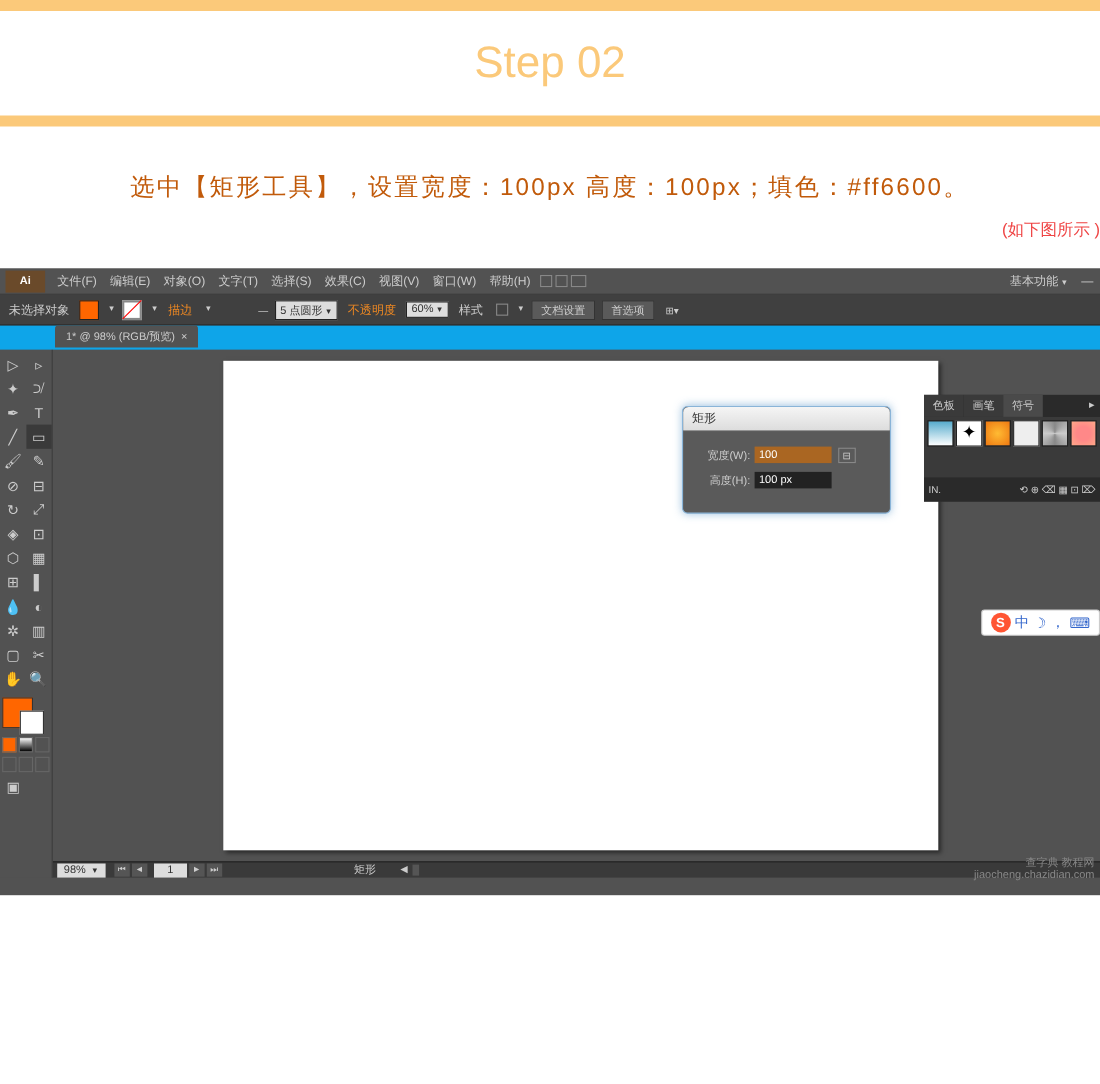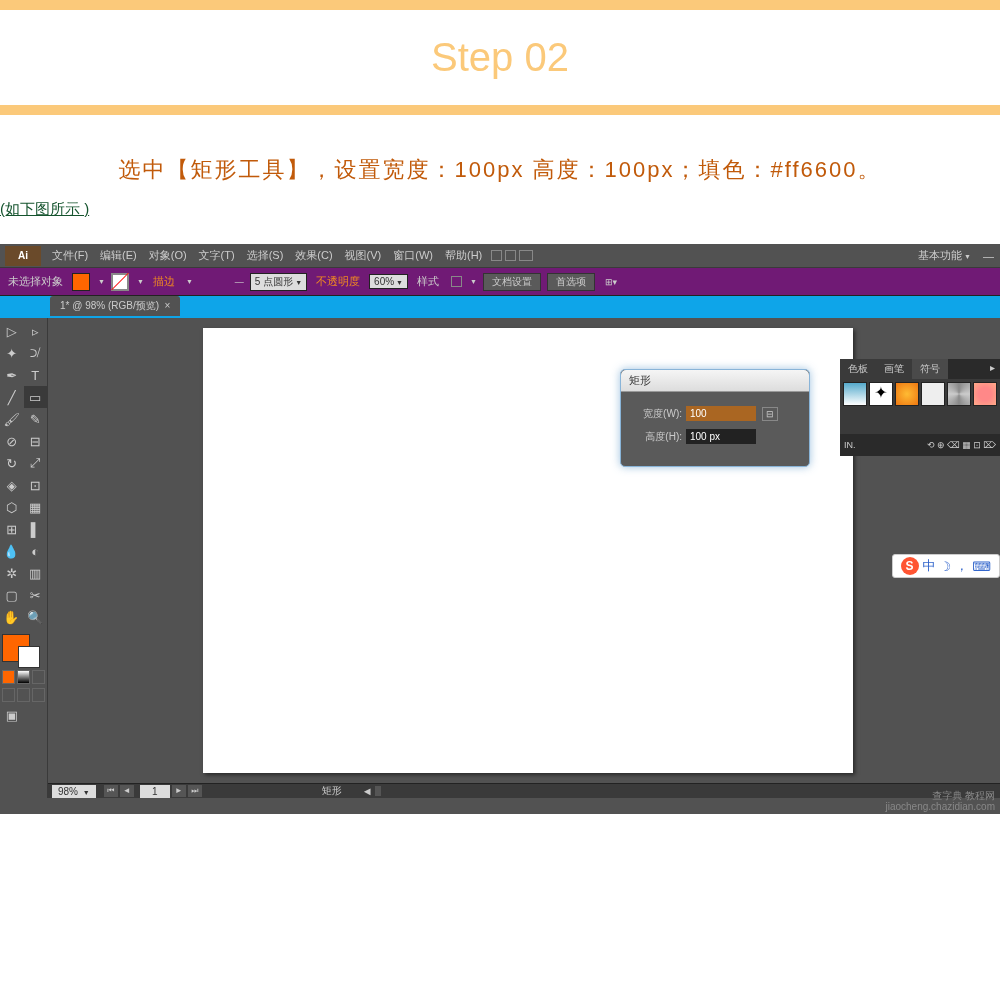--- a/index.html
+++ b/index.html
@@ -1,27 +1,27 @@
 <!DOCTYPE html>
 <html><head>
 <meta charset="utf-8">
 <style>
 * { box-sizing: border-box; margin: 0; padding: 0; }
 body { font-family: "Microsoft YaHei", Arial, sans-serif; background: #fff; width: 1000px; }
 .bar { height: 10px; background: #fbc97a; width: 100%; }
 .step-title { text-align: center; font-size: 40px; color: #fbc97a; padding: 25px 0; font-family: "Century Gothic", sans-serif; }
 .instruction { text-align: center; font-size: 22px; color: #c15a0a; padding: 40px 20px 15px; letter-spacing: 2px; }
-.sub-instruction { text-align: left; font-size: 15px; color: #14532d; padding-bottom: 25px; text-decoration: underline; }
+.sub-instruction { text-align: right; font-size: 15px; color: #ef4444; padding-bottom: 25px; }
 .ai-window { background: #525252; width: 100%; height: 570px; position: relative; color: #ccc; font-size: 11px; overflow: hidden; }
 .ai-menubar { background: #525252; height: 24px; display: flex; align-items: center; border-bottom: 1px solid #3a3a3a; }
 .ai-logo { width: 36px; height: 20px; background: #6a4a2a; margin: 2px 5px; display: flex; justify-content: center; align-items: center; color: #fff; font-size: 10px; font-weight: bold; }
 .menu-item { padding: 0 6px; cursor: default; }
 .menu-right { margin-left: auto; display: flex; align-items: center; }
 .menu-right-item { padding: 0 6px; }
-.control-bar { background: #701a75; height: 28px; display: flex; align-items: center; border-bottom: 1px solid #222; padding: 0 5px; gap: 6px; }
+.control-bar { background: #404040; height: 28px; display: flex; align-items: center; border-bottom: 1px solid #222; padding: 0 5px; gap: 6px; }
 .ctrl-label { padding: 0 3px; }
 .swatch { width: 18px; height: 18px; background: #ff6600; border: 1px solid #222; }
 .stroke-swatch { width: 18px; height: 18px; background: #fff; border: 2px solid #888; position: relative; }
 .stroke-swatch::after { content: ''; position: absolute; width: 24px; height: 1px; background: red; top: 6px; left: -5px; transform: rotate(-45deg); }
 .ctrl-orange { color: #ee8822; }
 .ctrl-field { background: #ddd; color: #333; border: 1px solid #222; padding: 1px 4px; font-size: 10px; }
 .ctrl-btn { background: #5a5a5a; border: 1px solid #333; padding: 1px 8px; font-size: 10px; }
 .tab-bar { background: #0ea5e9; height: 22px; display: flex; align-items: flex-start; padding-left: 50px; }
 .doc-tab { background: #525252; padding: 3px 10px; font-size: 10px; border-top-left-radius: 3px; border-top-right-radius: 3px; }
 .work-area { display: flex; height: 480px; }
@@ -53,21 +53,21 @@
 .dialog-btn { background: linear-gradient(#888, #666); border: 1px solid #333; color: #eee; padding: 2px 16px; font-size: 10px; border-radius: 3px; }
 .right-panel { position: absolute; right: 0; top: 115px; width: 160px; background: #3a3a3a; }
 .panel-tabs { display: flex; background: #2a2a2a; font-size: 10px; }
 .ptab { padding: 3px 8px; background: #3a3a3a; }
 .ptab.active { background: #4a4a4a; }
 .panel-body { height: 55px; padding: 3px; display: flex; gap: 2px; }
 .swatch-item { width: 24px; height: 24px; border: 1px solid #222; }
 .panel-footer { height: 22px; background: #2a2a2a; padding: 2px 4px; font-size: 9px; display: flex; justify-content: space-between; align-items: center; text-align: right; }
 .ime-widget { position: absolute; right: 0; top: 310px; background: #fff; border: 1px solid #ccc; padding: 2px 8px; font-size: 13px; border-radius: 3px; display: flex; align-items: center; gap: 4px; }
 .ime-s { background: #ff5533; color: #fff; border-radius: 50%; width: 18px; height: 18px; display: flex; justify-content: center; align-items: center; font-weight: bold; font-size: 12px; }
-.watermark { position: absolute; right: 5px; bottom: 2px; font-size: 10px; color: #888; text-align: right; line-height: 11px; }
+.watermark { position: absolute; right: 5px; bottom: 13px; font-size: 10px; color: #888; text-align: right; line-height: 11px; }
 .down-arrow { font-size: 7px; padding-left: 2px; }
 .small-sq { width: 11px; height: 11px; border: 1px solid #888; display: inline-block; margin-left: 3px; }
 </style>
 </head>
 <body>
 
 <div class="bar"></div>
 <div class="step-title">Step 02</div>
 <div class="bar"></div>
 <div class="instruction">选中【矩形工具】，设置宽度：100px  高度：100px；填色：#ff6600。</div>

